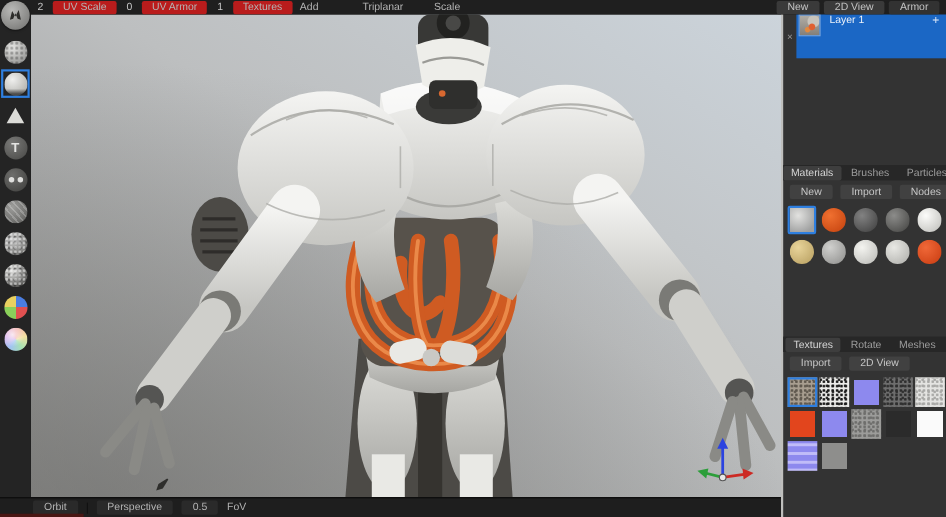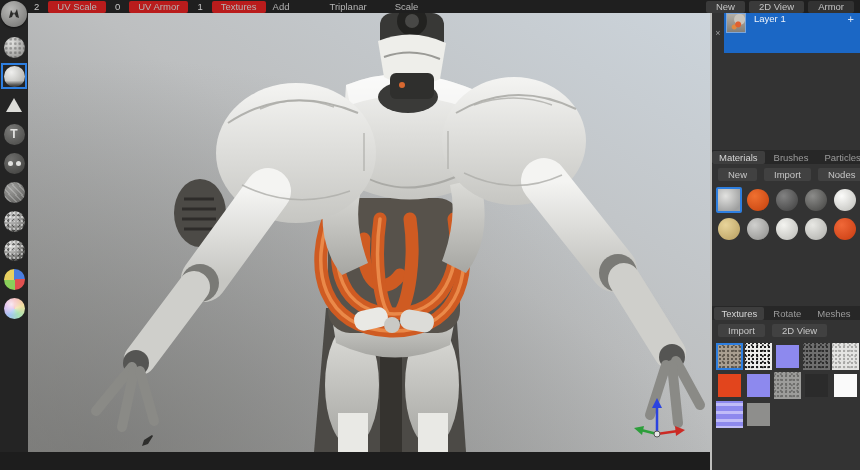--- a/index.html
+++ b/index.html
@@ -290,20 +290,28 @@
       <line x1="29" y1="40" x2="29" y2="12" stroke="#2b43e0" stroke-width="2.5"></line>
       <path d="M29 4 L24 14 L34 14 Z" fill="#2b43e0"></path>
       <line x1="29" y1="40" x2="50" y2="37" stroke="#cc2a24" stroke-width="2.5"></line>
       <path d="M57 36 L47 32 L48 42 Z" fill="#cc2a24"></path>
       <line x1="29" y1="40" x2="13" y2="36" stroke="#2c9e3a" stroke-width="2.5"></line>
       <path d="M6 34 L16 32 L14 41 Z" fill="#2c9e3a"></path>
       <circle cx="29" cy="40" r="3" fill="#e8e8e6" stroke="#555" stroke-width="1"></circle>
     </svg>
   </div>
 
+  <div class="bottombar">
+    <span class="bfld">Orbit</span>
+    <span class="bsep"></span>
+    <span class="bfld">Perspective</span>
+    <span class="bfld">0.5</span>
+    <span class="plain">FoV</span>
+    <span class="rec-strip"></span>
+  </div>
 
   <div class="rightpanel">
 
     <div class="layer-strip">
       <span class="layer-del">×</span>
       <div class="layer-row">
         <span class="layer-thumb"></span>
         <span class="layer-name">Layer 1</span>
         <span class="layer-add">+</span>
       </div>

